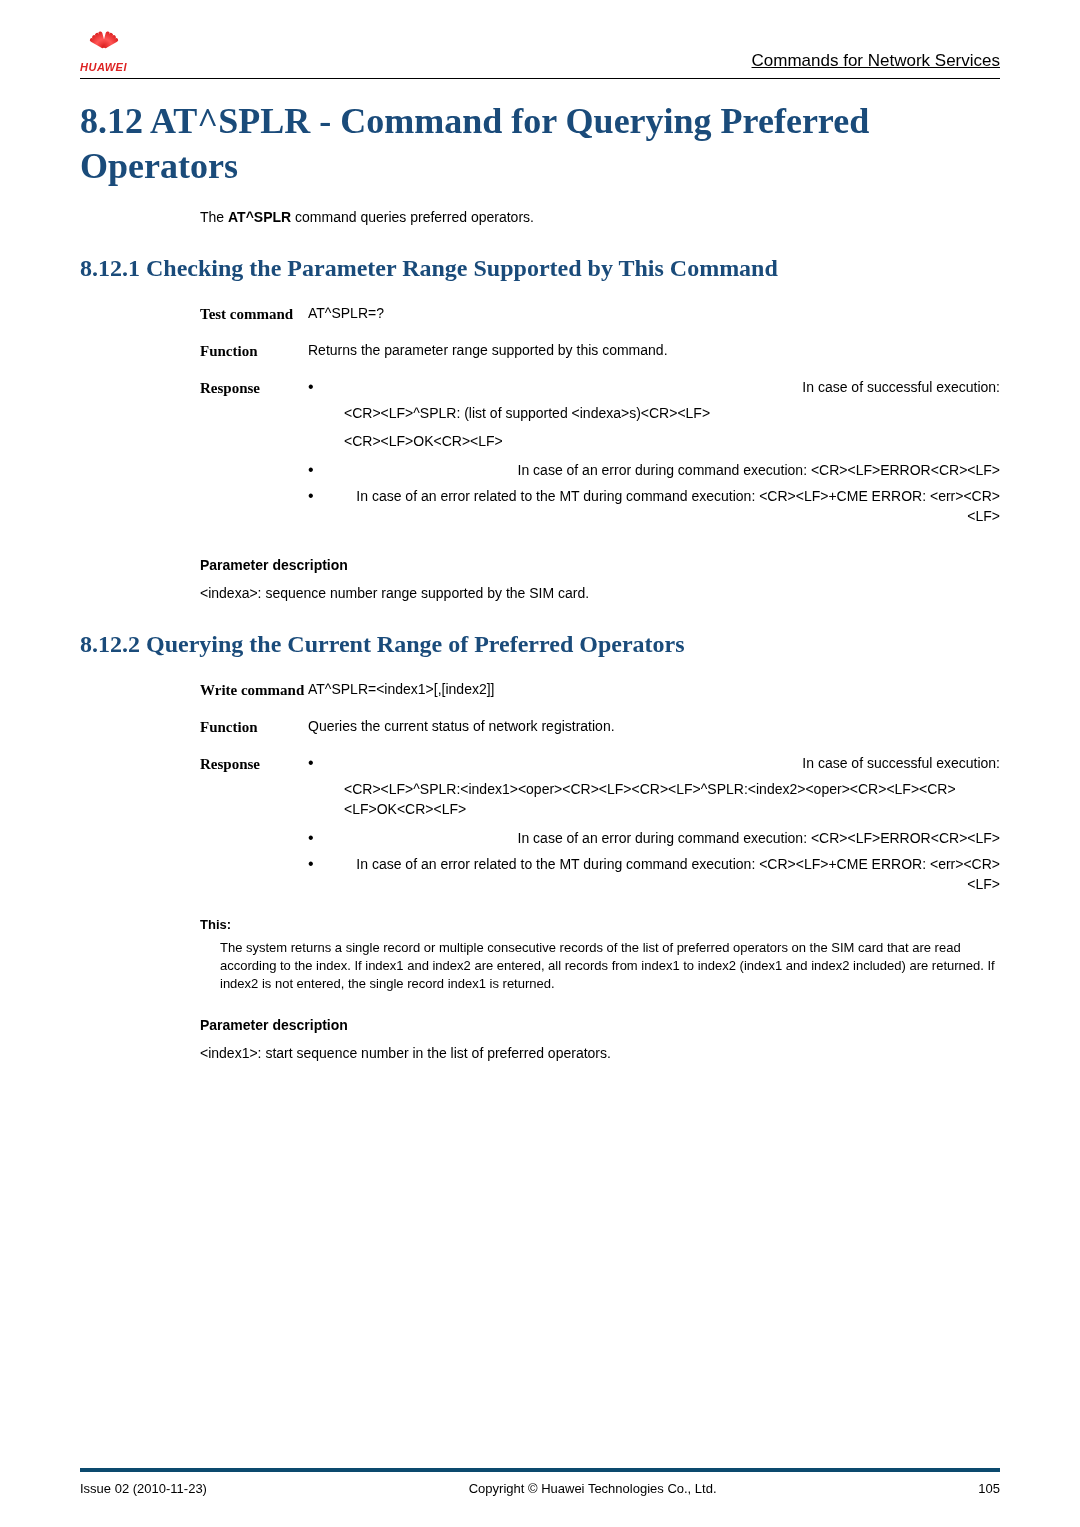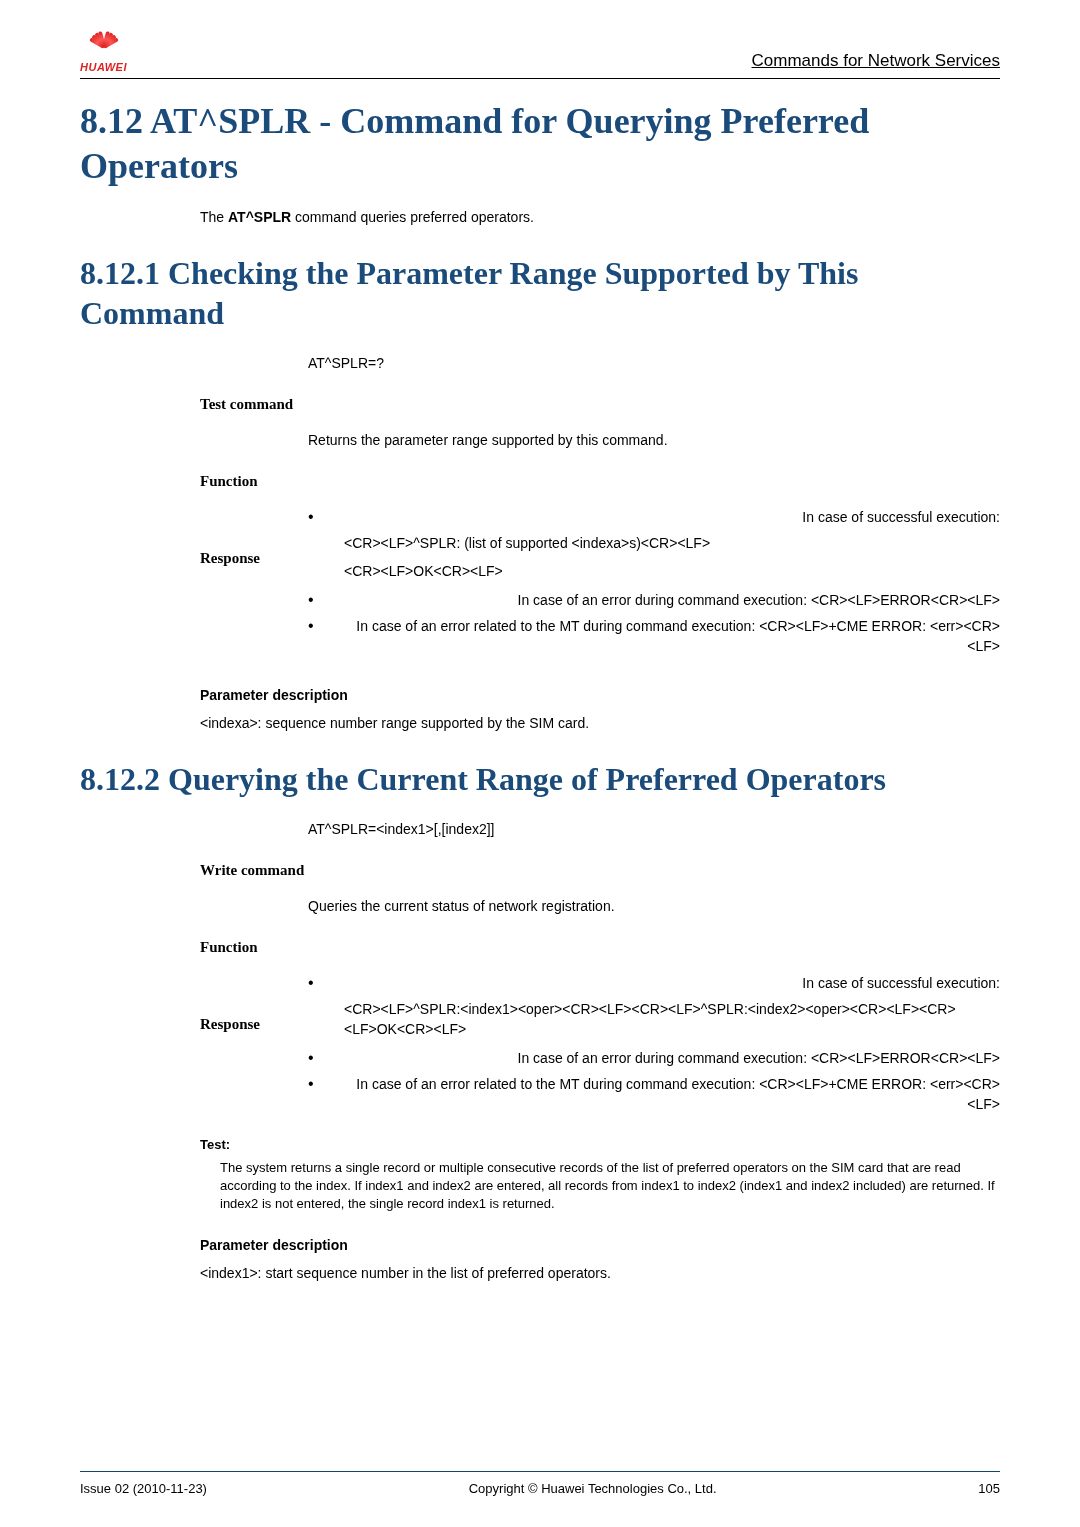--- a/index.html
+++ b/index.html
@@ -44,50 +44,49 @@
     font-family: Liberation Serif, serif;
     color: #1a4b7a;
     font-size: 36px;
     font-weight: bold;
     margin-top: 20px;
     line-height: 1.25;
   }
   h2.subsection {
     font-family: "Book Antiqua", Palatino, Georgia, serif;
     color: #1a4b7a;
-    font-size: 32px;
+    font-size: 24px;
     font-weight: bold;
     margin-top: 26px;
     line-height: 1.25;
   }
   .intro { margin: 18px 0 0 120px; }
   .intro .bold { font-weight: bold; margin-top: 24px; }
   .def-block { margin: 20px 0 0 120px; }
   .def-row { display: flex; align-items: flex-start; margin-bottom: 14px; }
   .def-term {
     font-family: "Book Antiqua", Palatino, Georgia, serif;
     font-weight: bold;
     width: 108px; flex: 0 0 108px;
     font-size: 15px;
     padding-top: 1px;
-    margin-top: 40px;
   }
   .def-body { flex: 1; }
   .bullet-item { display: flex; align-items: flex-start; margin-bottom: 6px; }
   .bullet-dot { width: 16px; flex: 0 0 16px; font-size: 16px; line-height: 1.2; }
   .bullet-text { flex: 1; text-align: right; }
   .bullet-sub { margin-left: 36px; margin-top: 4px; margin-bottom: 8px; }
   .param-head { font-weight: bold; margin: 22px 0 8px 120px; }
   .param-line { margin: 0 0 0 120px; }
   .note-block { margin: 16px 0 0 120px; font-size: 13px; line-height: 1.4; }
   .note-label { font-weight: bold; margin-bottom: 4px; }
   .note-body { margin-left: 20px; }
   .footer {
     position: absolute; bottom: 28px; left: 80px; right: 80px;
-    border-top: 1px solid #0c4a6e;
+    border-top: 4px solid #0c4a6e;
     display: flex; align-items: center; justify-content: space-between;
     padding-top: 8px; font-size: 13px;
   }
   .footer-center { text-align: center; flex: 1; }
 </style>
 </head>
 <body>
 
 <div class="header">
   <div class="header-left">
@@ -194,21 +193,21 @@
       <div class="bullet-item">
         <div class="bullet-dot">•</div>
         <div class="bullet-text">In case of an error related to the MT during command execution: &lt;CR&gt;&lt;LF&gt;+CME ERROR: &lt;err&gt;&lt;CR&gt;&lt;LF&gt;</div>
       </div>
     </div>
   </div>
 
 </div>
 
 <div class="note-block">
-  <div class="note-label">Test:</div>
+  <div class="note-label">This:</div>
   <div class="note-body">The system returns a single record or multiple consecutive records of the list of preferred operators on the SIM card that are read according to the index. If index1 and index2 are entered, all records from index1 to index2 (index1 and index2 included) are returned. If index2 is not entered, the single record index1 is returned.</div>
 </div>
 
 <div class="param-head">Parameter description</div>
 <div class="param-line">&lt;index1&gt;: start sequence number in the list of preferred operators.</div>
 
 <div class="footer">
   <div>Issue 02 (2010-11-23)</div>
   <div class="footer-center">
     <div>Copyright © Huawei Technologies Co., Ltd.</div>

